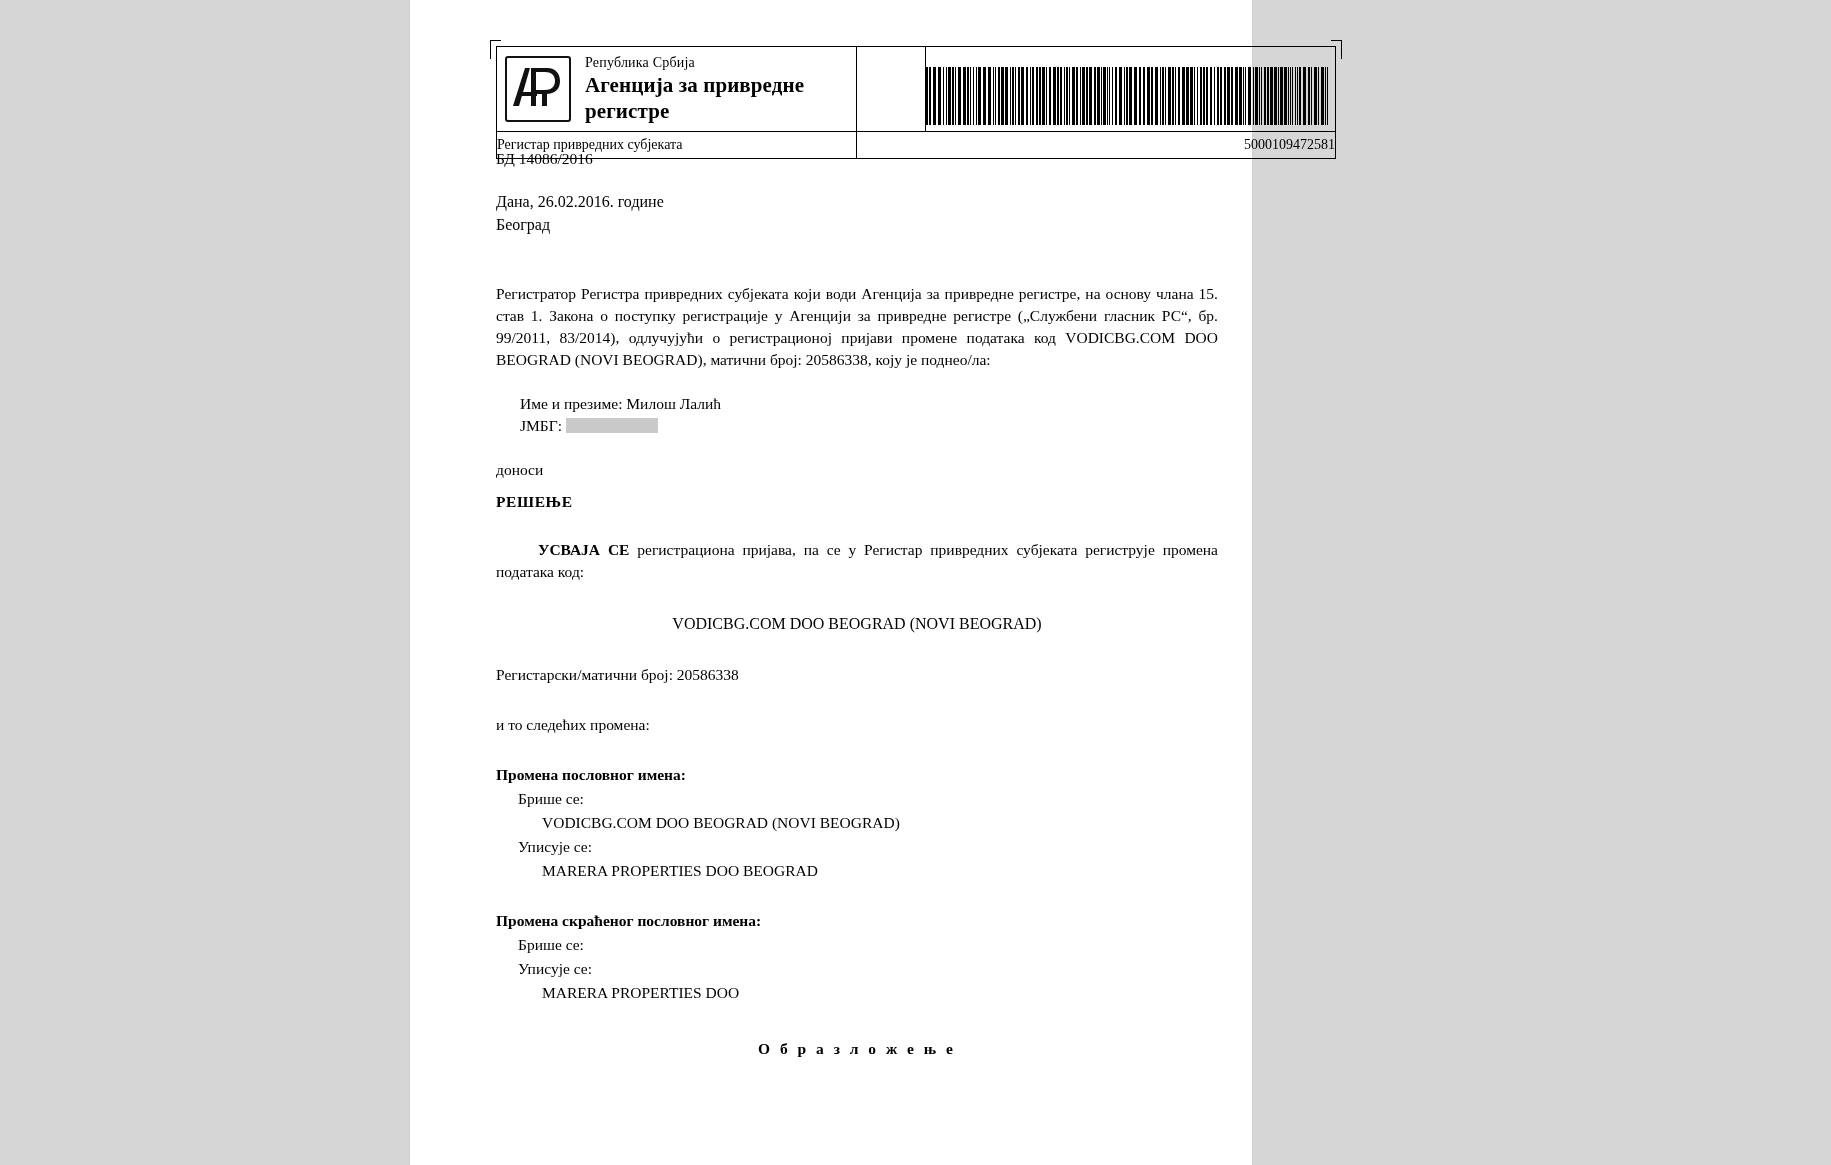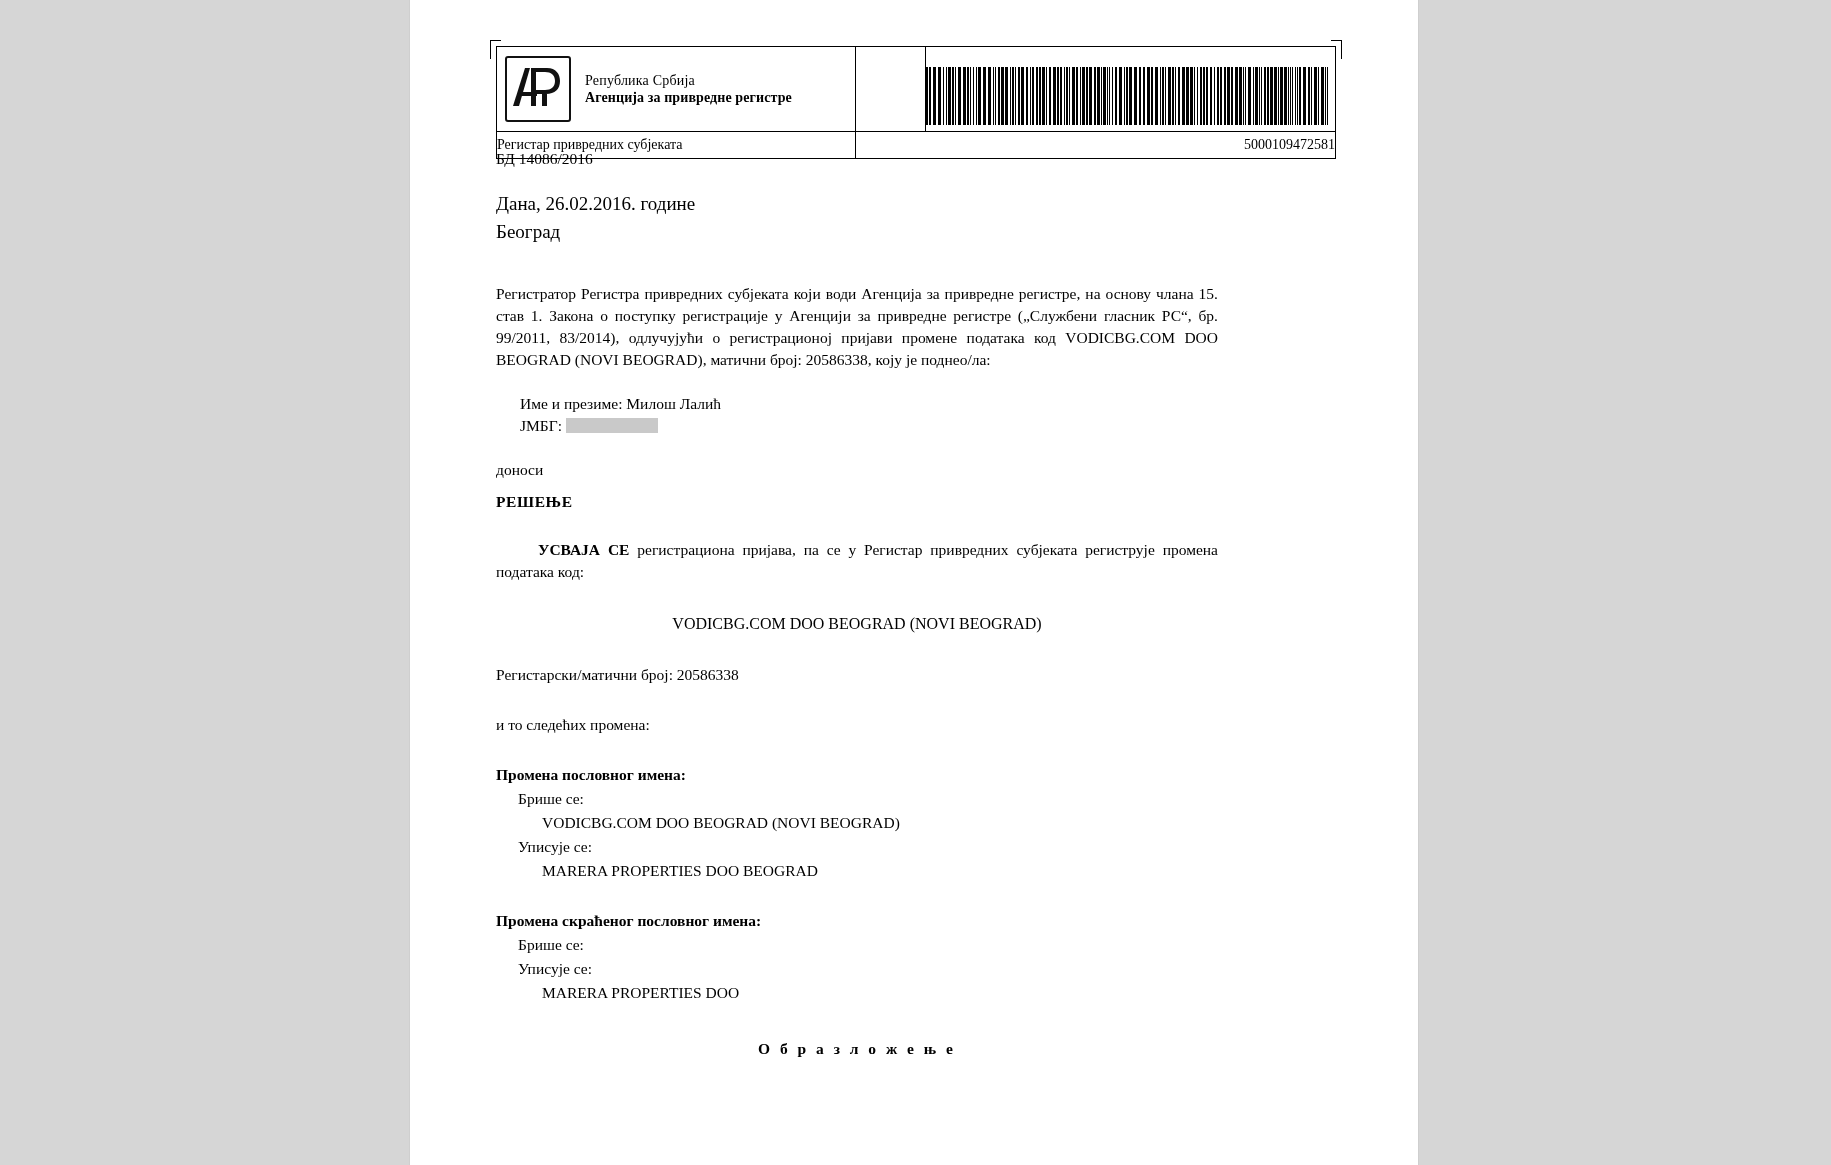--- a/index.html
+++ b/index.html
@@ -8,21 +8,21 @@
     background: #d6d6d6;
     width: 1831px;
     height: 1165px;
     overflow: hidden;
     font-family: "Liberation Serif", serif;
   }
   .page {
     position: absolute;
     left: 410px;
     top: 0;
-    width: 1008px;
+    width: 842px;
     height: 1165px;
     background: #ffffff;
     box-shadow: 0 0 0 1px #cfcfcf;
   }
   .doc {
     position: absolute;
     left: 0;
     top: 0;
     width: 1008px;
     height: 1165px;
@@ -77,21 +77,21 @@
     height: 62px;
     border: 2px solid #111;
     border-radius: 3px;
     position: relative;
     flex: 0 0 auto;
     margin-right: 14px;
   }
   .logo-mark svg { display:block; }
   .logo-text { line-height: 1.25; }
   .logo-text .l1 { font-size: 14px; letter-spacing: .2px; }
-  .logo-text .l2 { font-size: 14px; font-weight: bold; letter-spacing: .1px; }
+  .logo-text .l2 { font-size: 21px; font-weight: bold; letter-spacing: .1px; }
 
   .barcode {
     display: inline-block;
     height: 58px;
     margin: 12px 6px 0 0;
     white-space: nowrap;
     font-size: 0;
   }
   .barcode i {
     display: inline-block;
@@ -104,21 +104,21 @@
   .bd-line {
     position: absolute;
     left: 86px;
     top: 150px;
     font-size: 15.5px;
   }
   .dateline {
     position: absolute;
     left: 86px;
     top: 190px;
-    font-size: 19px;
+    font-size: 16px;
     line-height: 1.45;
   }
   .body {
     position: absolute;
     left: 86px;
     top: 283px;
     width: 722px;
     font-size: 15.5px;
     line-height: 1.42;
   }

